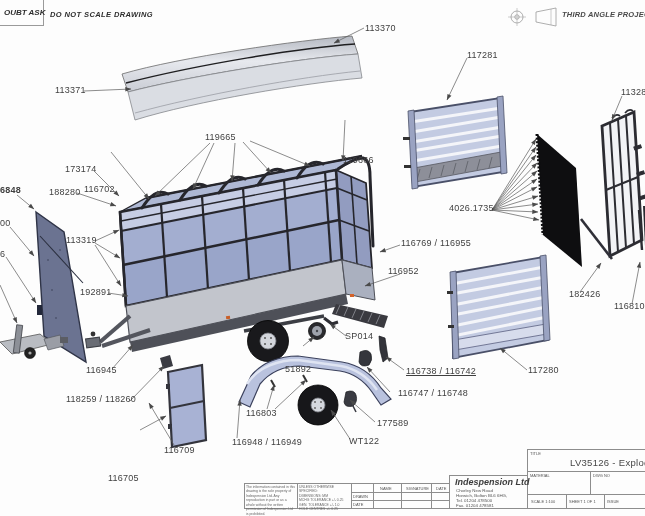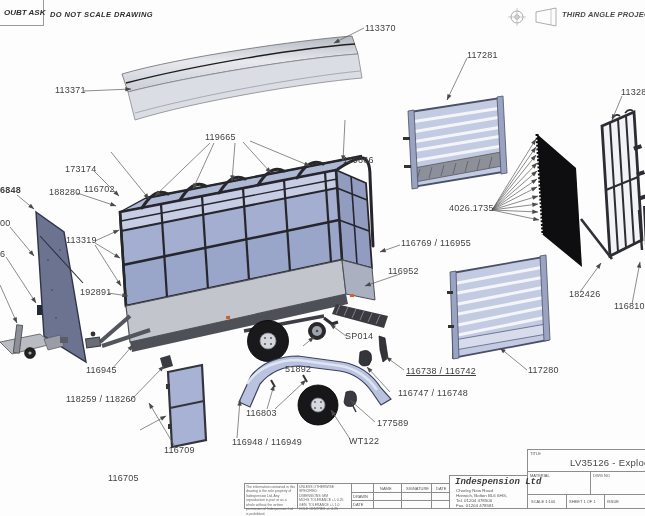--- a/index.html
+++ b/index.html
@@ -367,21 +367,21 @@
       <div class="tb-text tb-micro" style="position:static">DIMENSIONS: MM</div>
       <div class="tb-text tb-micro" style="position:static">MCHG TOLERANCE  +/- 0.25</div>
       <div class="tb-text tb-micro" style="position:static">GEN. TOLERANCE  +/- 1.0</div>
       <div class="tb-text tb-micro" style="position:static">HOLE CENTRES  +/- 0.25</div>
     </div>
     <div class="tb-text tb-tiny" style="left:353px;top:494px;">DRAWN</div>
     <div class="tb-text tb-tiny" style="left:353px;top:502px;">DATE</div>
     <div class="tb-text tb-tiny" style="left:380px;top:486px;">NAME</div>
     <div class="tb-text tb-tiny" style="left:406px;top:486px;">SIGNATURE</div>
     <div class="tb-text tb-tiny" style="left:436px;top:486px;">DATE</div>
-    <div class="tb-text company-name" style="left:455px;top:477px;font-family:Liberation Mono, monospace;">Indespension Ltd</div>
+    <div class="tb-text company-name" style="left:455px;top:477px;">Indespension Ltd</div>
     <div style="position:absolute;left:456px;top:488px;">
       <div class="tb-text" style="position:static;font-size:4.4px;line-height:1.15;">Chorley New Road</div>
       <div class="tb-text" style="position:static;font-size:4.4px;line-height:1.15;">Horwich, Bolton BL6 6HG,</div>
       <div class="tb-text" style="position:static;font-size:4.4px;line-height:1.15;">Tel. 01204 478500</div>
       <div class="tb-text" style="position:static;font-size:4.4px;line-height:1.15;">Fax. 01204 478581</div>
     </div>
     <div class="tb-text tb-tiny" style="left:530px;top:451px;">TITLE</div>
     <div class="tb-text sheet-title" style="left:570px;top:457px;">LV35126 - Exploded</div>
     <div class="tb-text tb-tiny" style="left:530px;top:473px;">MATERIAL</div>
     <div class="tb-text tb-tiny" style="left:593px;top:473px;">DWG NO</div>

